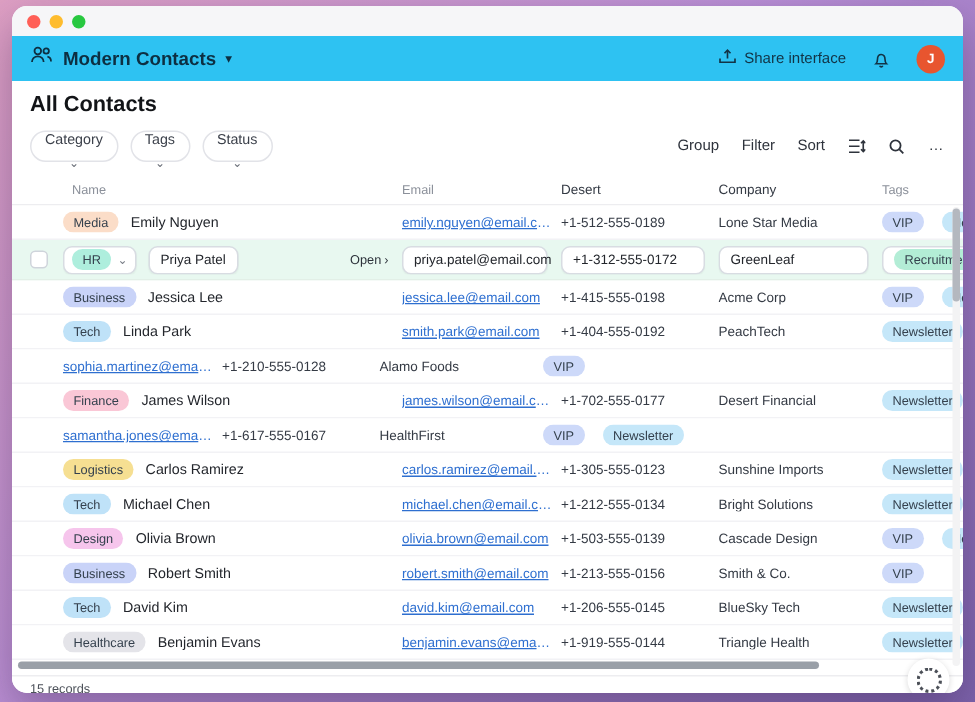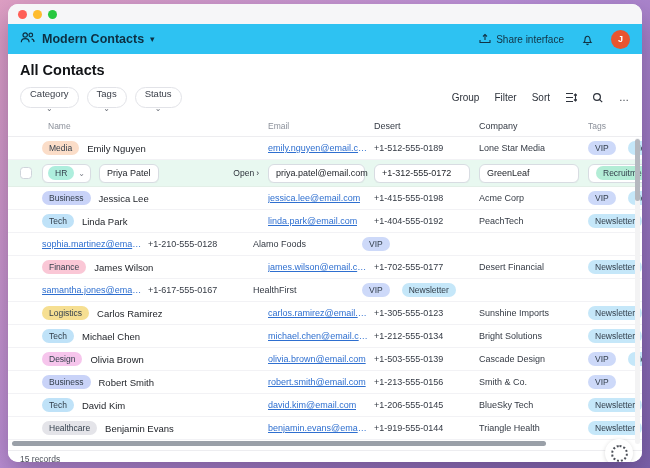--- a/index.html
+++ b/index.html
@@ -215,21 +215,21 @@
               <span class="pill" style="background:#cdd9f9">VIP</span>
               <span class="pill" style="background:#c5e7f9">Newsletter</span>
             </div>
           </div>
           <div class="trow">
             <div class="cell name">
               <span class="pill" style="background:#bfe2f8">Tech</span>
               <span class="nm">Linda Park</span>
             </div>
             <div class="cell email">
-              <a class="elink">linda.park@email.com</a>
+              <a class="elink">smith.park@email.com</a>
             </div>
             <div class="cell phone">+1-404-555-0192</div>
             <div class="cell company">PeachTech</div>
             <div class="cell tags">
               <span class="pill" style="background:#c5e7f9">Newsletter</span>
             </div>
           </div>
           <div class="trow">
             <div class="cell email">
               <a class="elink">sophia.martinez@email.com</a>

